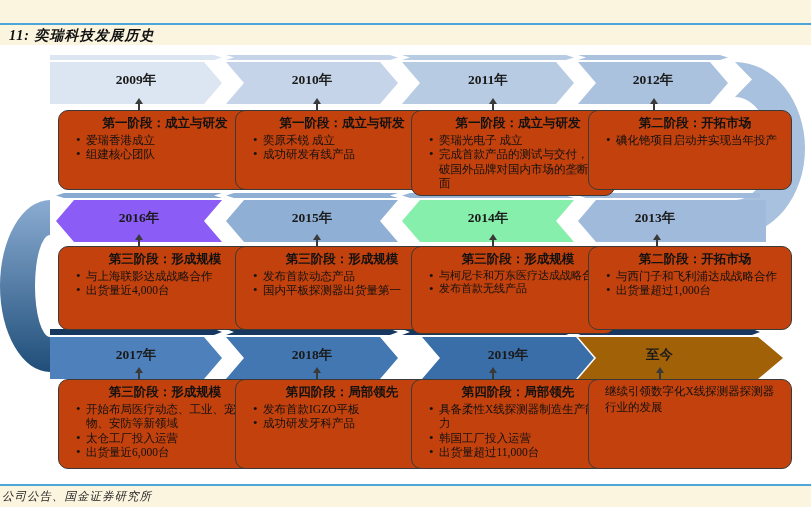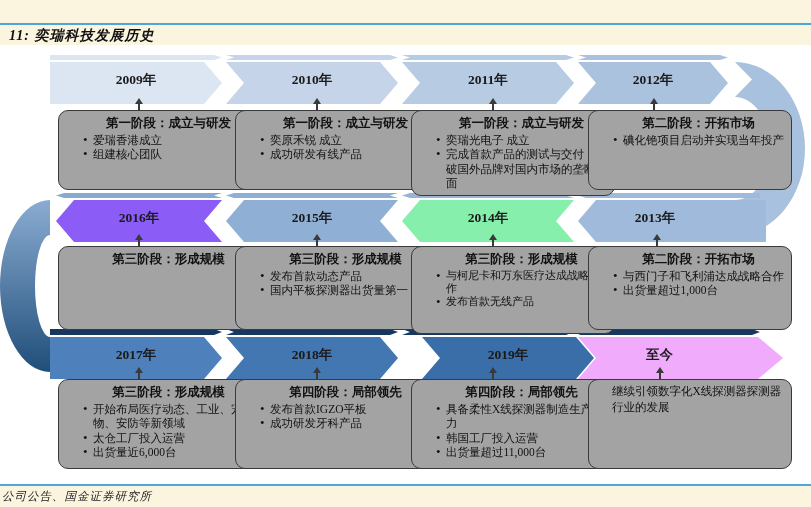--- a/index.html
+++ b/index.html
@@ -65,22 +65,22 @@
   .connector{position:absolute;width:2px;background:#3a3a3a;z-index:2;}
   .connector::before{
     content:"";position:absolute;top:-6px;left:-3px;
     border-left:4px solid transparent;border-right:4px solid transparent;
     border-bottom:6px solid #3a3a3a;
   }
 
   
   .box{
     position:absolute;width:204px;box-sizing:border-box;z-index:3;
-    background:#a3a3a3;border:1.6px solid #3a3a3a;border-radius:10px;
-    padding:4px 6px 3px 23px;
+    background:#c2410c;border:1.6px solid #3a3a3a;border-radius:10px;
+    padding:4px 6px 3px 16px;
     font-family:"Liberation Serif", serif;color:#111;
   }
   .box .btitle{
     text-align:center;font-weight:bold;font-size:12.5px;
     margin:0 0 1px 0;white-space:nowrap;
   }
   .box ul{margin:0;padding:0;list-style:none;}
   .box li{
     position:relative;padding-left:11px;
     font-size:11.5px;line-height:1.24;
@@ -165,20 +165,24 @@
   <div class="chev pt-l-first" style="left:402px;top:200px;width:172px;background:#86efac"><span>2014年</span></div>
   <div class="chev pt-l-last shift-l" style="left:578px;top:200px;width:188px;background:#A0BADC"><span>2013年</span></div>
 
   <div class="connector" style="left:138px;top:240px;height:6px"></div>
   <div class="connector" style="left:316px;top:240px;height:6px"></div>
   <div class="connector" style="left:492px;top:240px;height:6px"></div>
   <div class="connector" style="left:656px;top:240px;height:6px"></div>
 
   <div class="box" style="left:58px;top:246px;height:84px">
     <div class="btitle">第三阶段：形成规模</div>
+    <ul>
+      <li>与上海联影达成战略合作</li>
+      <li>出货量近4,000台</li>
+    </ul>
   </div>
   <div class="box" style="left:235px;top:246px;height:84px">
     <div class="btitle">第三阶段：形成规模</div>
     <ul>
       <li>发布首款动态产品</li>
       <li>国内平板探测器出货量第一</li>
     </ul>
   </div>
   <div class="box tight" style="left:411px;top:246px;height:88px">
     <div class="btitle">第三阶段：形成规模</div>
@@ -196,21 +200,21 @@
   </div>
 
   <div class="sliver sl-r-first" style="left:50px;top:329px;width:172px;height:6px;background:#17375E"></div>
   <div class="sliver sl-r-mid" style="left:226px;top:329px;width:172px;height:6px;background:#17375E"></div>
   <div class="sliver sl-r-mid" style="left:402px;top:329px;width:172px;height:6px;background:#17375E"></div>
   <div class="sliver sl-r-mid" style="left:578px;top:329px;width:182px;height:6px;background:#17375E"></div>
 
   <div class="chev pt-r-first" style="left:50px;top:337px;width:172px;background:#4E81BC"><span>2017年</span></div>
   <div class="chev pt-r-mid" style="left:226px;top:337px;width:172px;background:#4377B2"><span>2018年</span></div>
   <div class="chev pt-r-mid" style="left:422px;top:337px;width:172px;background:#3A6EA8"><span>2019年</span></div>
-  <div class="chev pt-r-end shift-l2" style="left:578px;top:337px;width:205px;background:#f0abfc"><span>至今</span></div>
+  <div class="chev pt-r-end shift-l2" style="left:578px;top:337px;width:205px;background:#a16207"><span>至今</span></div>
 
   <div class="connector" style="left:138px;top:373px;height:6px"></div>
   <div class="connector" style="left:316px;top:373px;height:6px"></div>
   <div class="connector" style="left:492px;top:373px;height:6px"></div>
   <div class="connector" style="left:659px;top:373px;height:6px"></div>
 
   <div class="box" style="left:58px;top:379px;height:90px">
     <div class="btitle">第三阶段：形成规模</div>
     <ul>
       <li>开始布局医疗动态、工业、宠物、安防等新领域</li>

